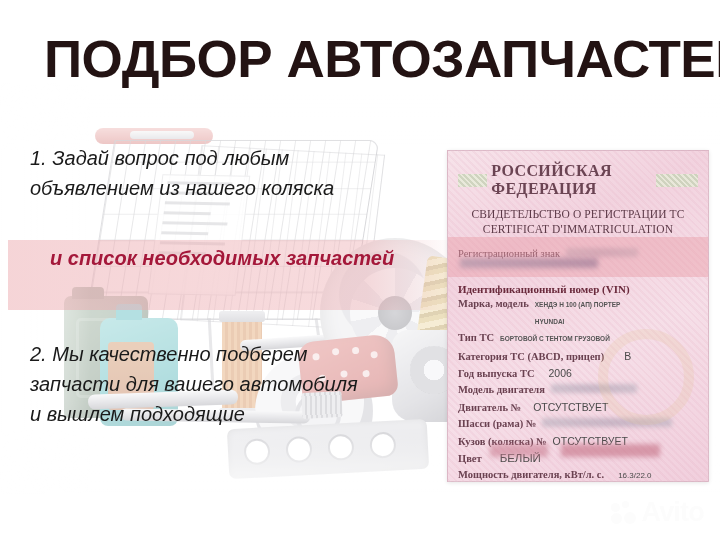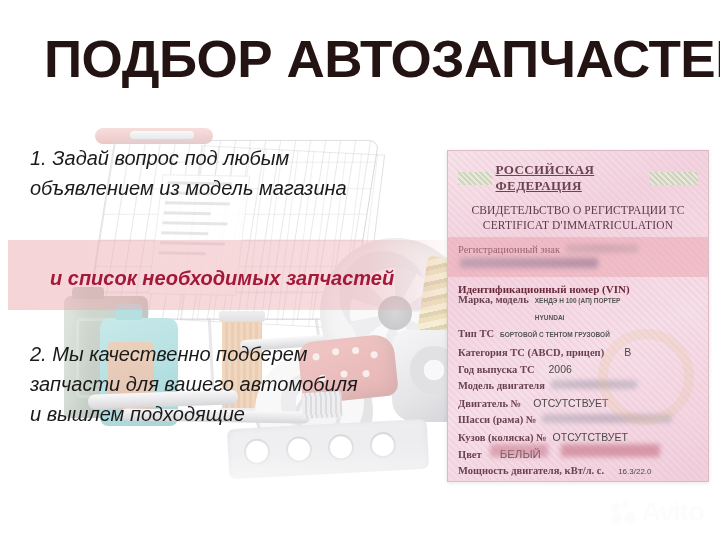--- a/index.html
+++ b/index.html
@@ -268,21 +268,21 @@
     background:linear-gradient(90deg, rgba(236,170,175,.50), rgba(236,170,175,.42) 80%, rgba(236,170,175,0));
   }
   .vin-text {
     position:absolute; left:28px; top:243px; width:430px;
     font-family:"Liberation Sans", sans-serif;
     font-weight:bold; font-style:italic;
     font-size:20px; line-height:31px;
     color:#a4183a;
   }
   .vin-text div { white-space:nowrap; }
-  .vin-text .ln2 { padding-left:22px;margin-top:20px; }
+  .vin-text .ln2 { padding-left:22px; }
 
   .step2 {
     position:absolute; left:30px; top:339px; width:420px;
     font-family:"Liberation Sans", sans-serif;
     font-style:italic; font-size:20px; line-height:30px;
     color:#1a1a1a;
   }
   .step2 div { white-space:nowrap; }
 
   
@@ -301,23 +301,22 @@
     margin-top:5px;
   }
   .doc-rf .guilloche {
     width:42px; height:13px;
     background:repeating-linear-gradient(45deg,#c9d3b9 0 2px,#e7ecd9 2px 4px);
     opacity:.85;
   }
   .doc-rf .guilloche.r { width:60px; }
   .doc-rf .rf-text {
     font-family:"Liberation Serif", serif;
-    font-weight:bold; font-size:13px; letter-spacing:.4px;
+    font-weight:bold; font-size:16px; letter-spacing:.4px;
     color:#6b4453;
-    text-decoration:underline;
   }
   .doc-title {
     text-align:center; margin-top:9px;
     font-family:"Liberation Serif", serif;
     font-size:11.5px; line-height:15px; color:#5d3a48;
     letter-spacing:.1px;
   }
   .doc-title .fr { letter-spacing:.2px; }
 
   .doc-rows { margin-top:9px; }
@@ -462,21 +461,21 @@
 
     <div class="fade-top"></div>
     <div class="fade-bottom"></div>
     <div class="fade-left"></div>
   </div>
 
   <div class="title">ПОДБОР АВТОЗАПЧАСТЕЙ</div>
 
   <div class="step1">
     <div>1. Задай вопрос под любым</div>
-    <div>объявлением из модель магазина</div>
+    <div>объявлением из нашего коляска</div>
   </div>
 
   <div class="vin-band"></div>
   <div class="vin-text">
     <div class="ln2">и список необходимых запчастей</div>
   </div>
 
   <div class="step2">
     <div>2. Мы качественно подберем</div>
     <div>запчасти для вашего автомобиля</div>

